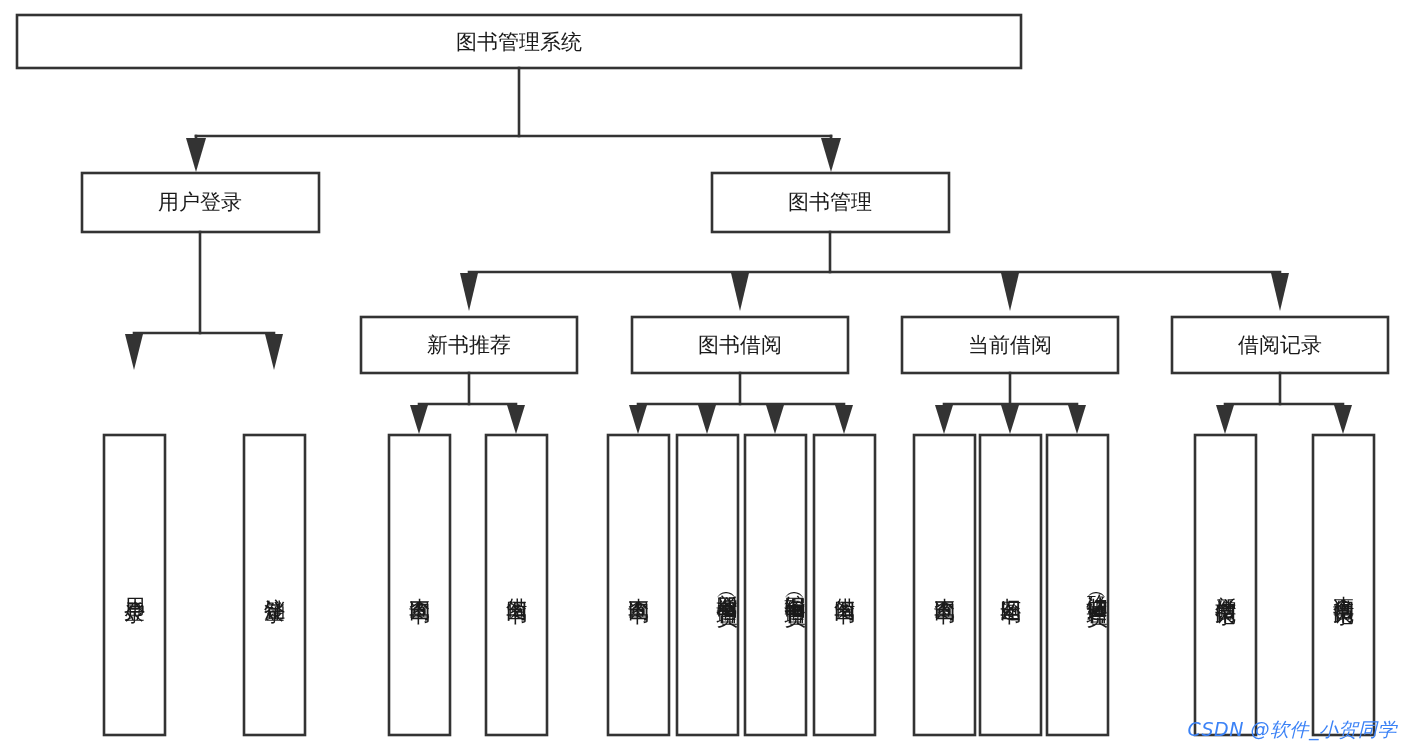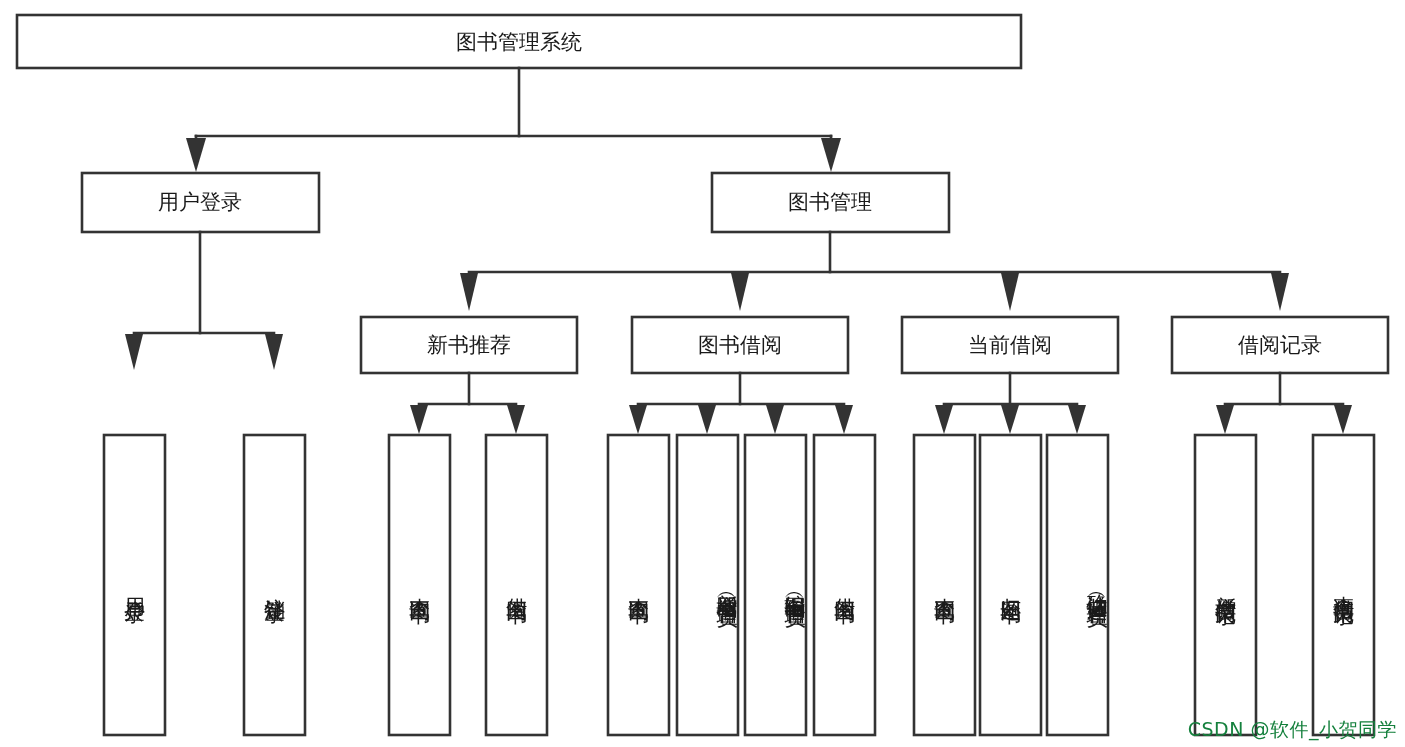--- a/index.html
+++ b/index.html
@@ -65,23 +65,24 @@
   }
   .leaf-label.centered {
     align-items: center;
   }
   .watermark {
     position: absolute;
     right: 8px;
     bottom: 4px;
     font-family: "DejaVu Sans", "Liberation Sans", sans-serif;
     font-size: 19px;
-    color: #15803d;
+    color: #3b82f6;
     letter-spacing: 0.5px;
     white-space: nowrap;
+    font-style: italic;
   }
 </style>
 </head>
 <body>
 
 <div id="diagram-root">
 
   <svg class="canvas" viewBox="0 0 1405 747">
 
     <g>

